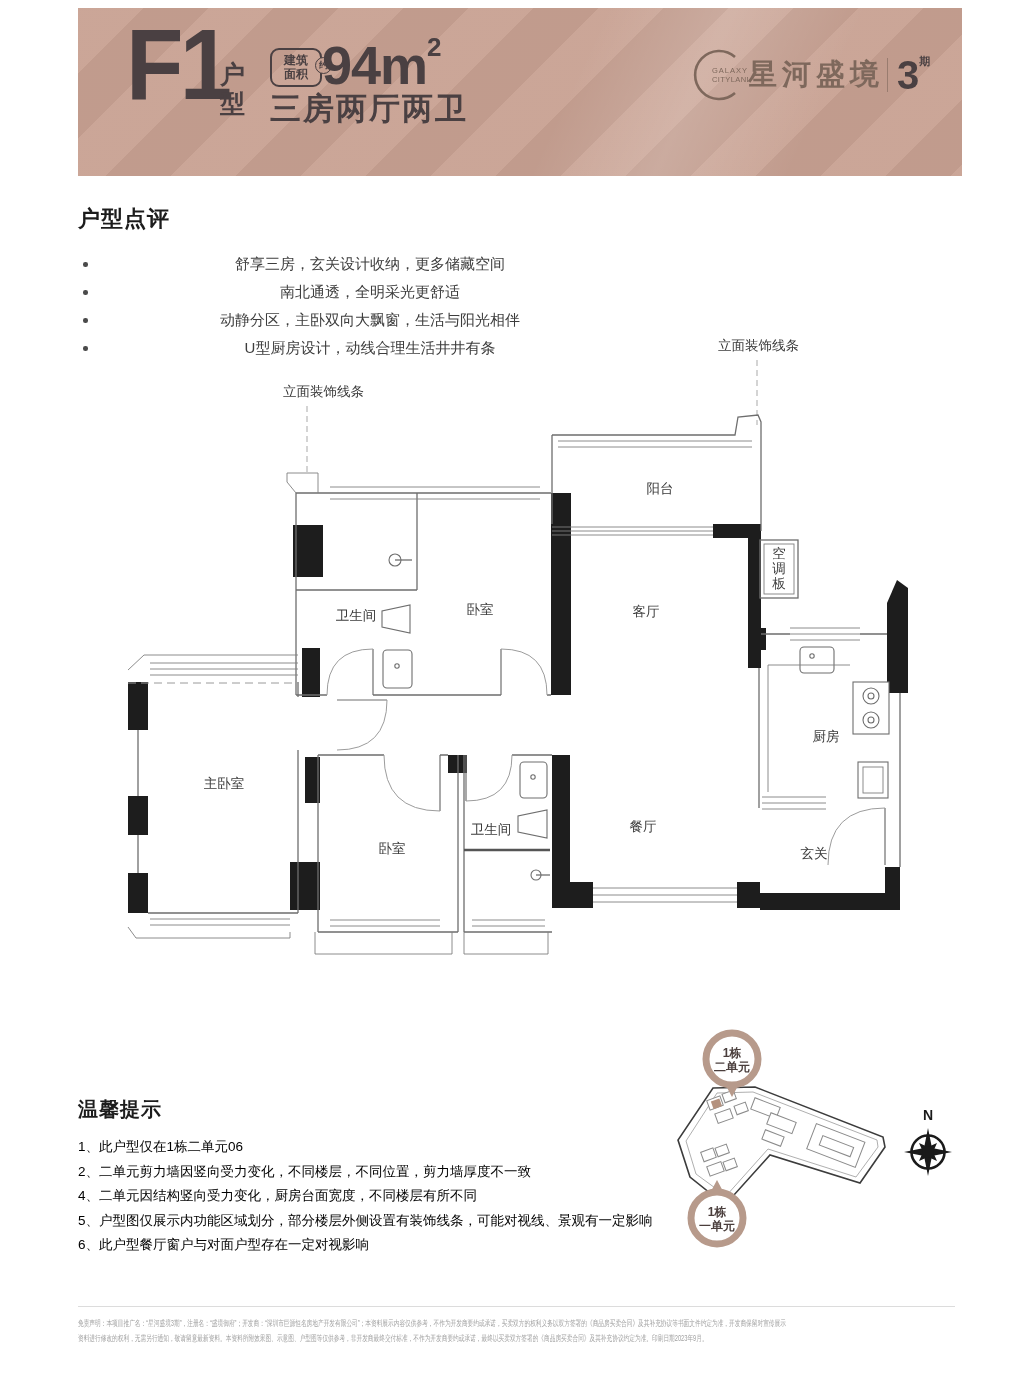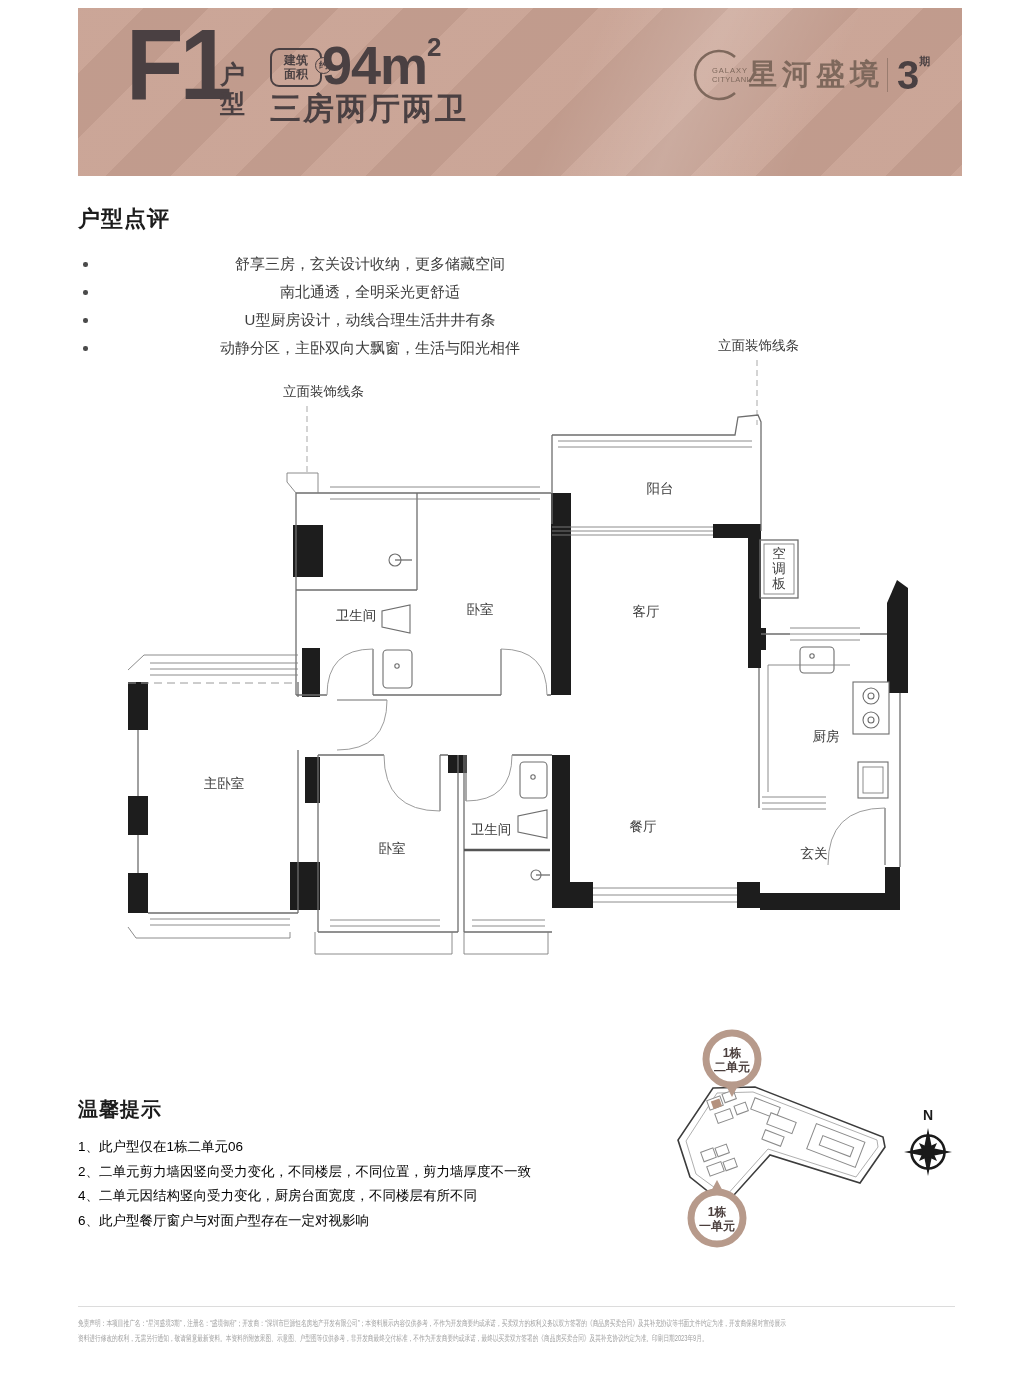--- a/index.html
+++ b/index.html
@@ -108,22 +108,22 @@
     <span class="brand-sep"></span>
     <span class="brand-phase"><span>3</span><sup>期</sup></span>
   </div>
 </div>
 
 <div class="review">
   <h2>户型点评</h2>
   <ul>
     <li>舒享三房，玄关设计收纳，更多储藏空间</li>
     <li>南北通透，全明采光更舒适</li>
+    <li>动静分区，主卧双向大飘窗，生活与阳光相伴</li>
     <li>U型厨房设计，动线合理生活井井有条</li>
-    <li>动静分区，主卧双向大飘窗，生活与阳光相伴</li>
   </ul>
 </div>
 
 <svg class="fp" width="860" height="660" viewBox="0 0 860 660">
 
   <text x="183" y="66" class="callout">立面装饰线条</text>
   <line x1="207" y1="76" x2="207" y2="143" class="dash"></line>
   <text x="618" y="20" class="callout">立面装饰线条</text>
   <line x1="657" y1="30" x2="657" y2="95" class="dash"></line>
 
@@ -238,20 +238,21 @@
     <text class="lbl" x="391" y="504">卫生间</text>
   </g>
 </svg>
 
 <div class="tips">
   <h3>温馨提示</h3>
   <ol>
     <li>1、此户型仅在1栋二单元06</li>
     <li>2、二单元剪力墙因竖向受力变化，不同楼层，不同位置，剪力墙厚度不一致</li>
     <li>4、二单元因结构竖向受力变化，厨房台面宽度，不同楼层有所不同</li>
+    <li>5、户型图仅展示内功能区域划分，部分楼层外侧设置有装饰线条，可能对视线、景观有一定影响</li>
     <li>6、此户型餐厅窗户与对面户型存在一定对视影响</li>
   </ol>
 </div>
 
 <svg class="site" width="320" height="265" viewBox="0 0 320 265">
 
   <polygon class="sp-bound" points="63,68 105,67 233,117 235,127 210,163 120,135 75,185 40,157 28,120"></polygon>
   <polygon class="sp-bound-in" points="67,73 103,72 227,120 228,127 206,157 118,129 76,176 46,154 36,121"></polygon>
 
   <g>

